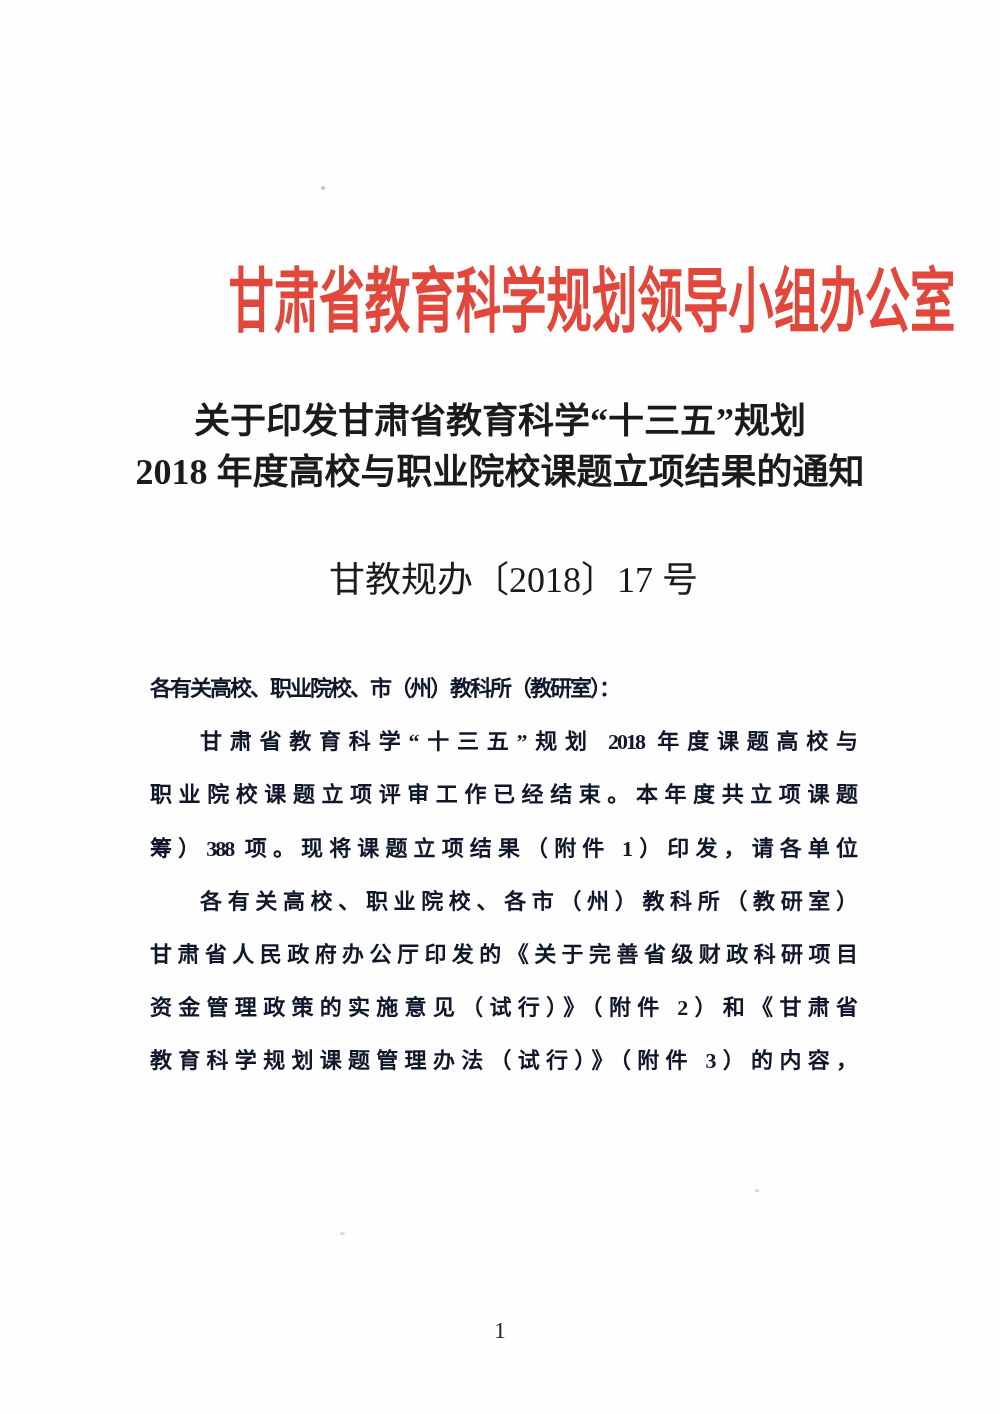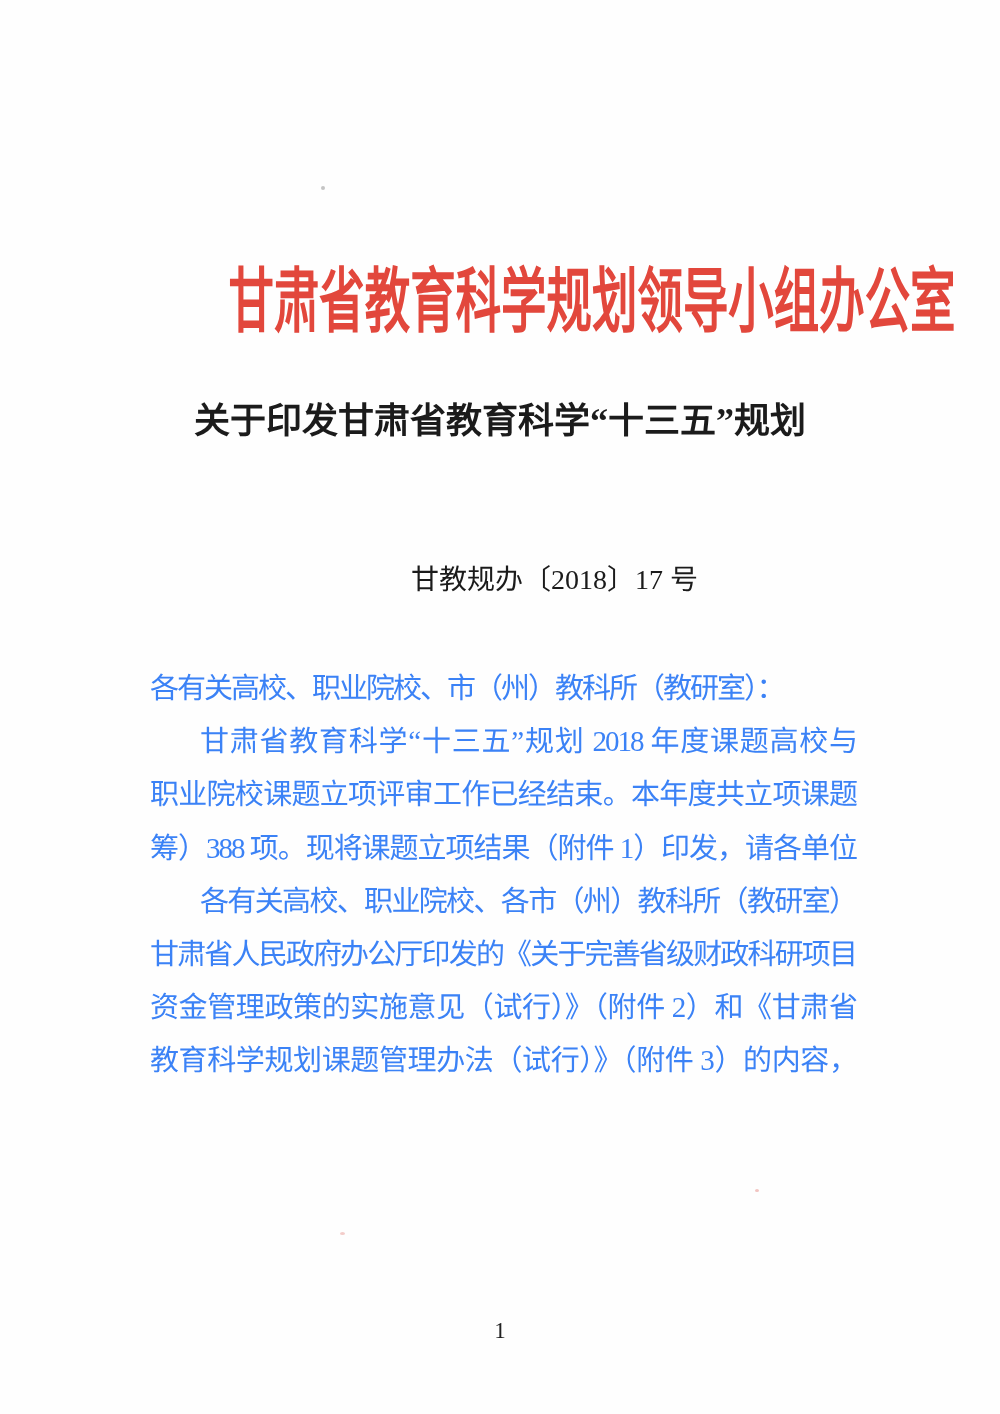--- a/index.html
+++ b/index.html
@@ -55,38 +55,39 @@
 
   
   .doc-number {
     position: absolute;
     top: 560px;
     left: 0;
     width: 880px;
     box-sizing: border-box;
     padding-right: 182px;
     text-align: right;
-    font-size: 28px;
+    font-size: 36px;
     line-height: 40px;
     white-space: nowrap;
   }
 
   
   .body-block {
     position: absolute;
     top: 662px;
     left: 150px;
     width: 706px;
   }
   .line {
-    font-size: 29px;
+    font-size: 22px;
     line-height: 53.2px;
     letter-spacing: -2px;
     text-align: left;
-    color: #3b82f6;
+    color: #0f172a;
+    font-weight: bold;
   }
   .line.fill {
     text-align: justify;
     text-align-last: justify;
   }
   .line.indent {
     text-indent: 50px;
   }
 
   
@@ -115,20 +116,21 @@
   <div class="speck speck-1"></div>
   <div class="speck speck-2"></div>
   <div class="speck speck-3"></div>
 
   <header class="red-header">
     <span class="red-header-text" style="color: rgb(226, 71, 60);">甘肃省教育科学规划领导小组办公室</span>
   </header>
 
   <div class="doc-title">
     <div class="title-line">关于印发甘肃省教育科学“十三五”规划</div>
+    <div class="title-line">2018 年度高校与职业院校课题立项结果的通知</div>
   </div>
 
   <div class="doc-number">甘教规办〔2018〕17 号</div>
 
   <main class="body-block">
     <div class="line">各有关高校、职业院校、市（州）教科所（教研室）：</div>
     <div class="line indent fill">甘肃省教育科学“十三五”规划 2018 年度课题高校与</div>
     <div class="line fill">职业院校课题立项评审工作已经结束。本年度共立项课题</div>
     <div class="line fill">筹）388 项。现将课题立项结果（附件 1）印发，请各单位</div>
     <div class="line indent fill">各有关高校、职业院校、各市（州）教科所（教研室）</div>

